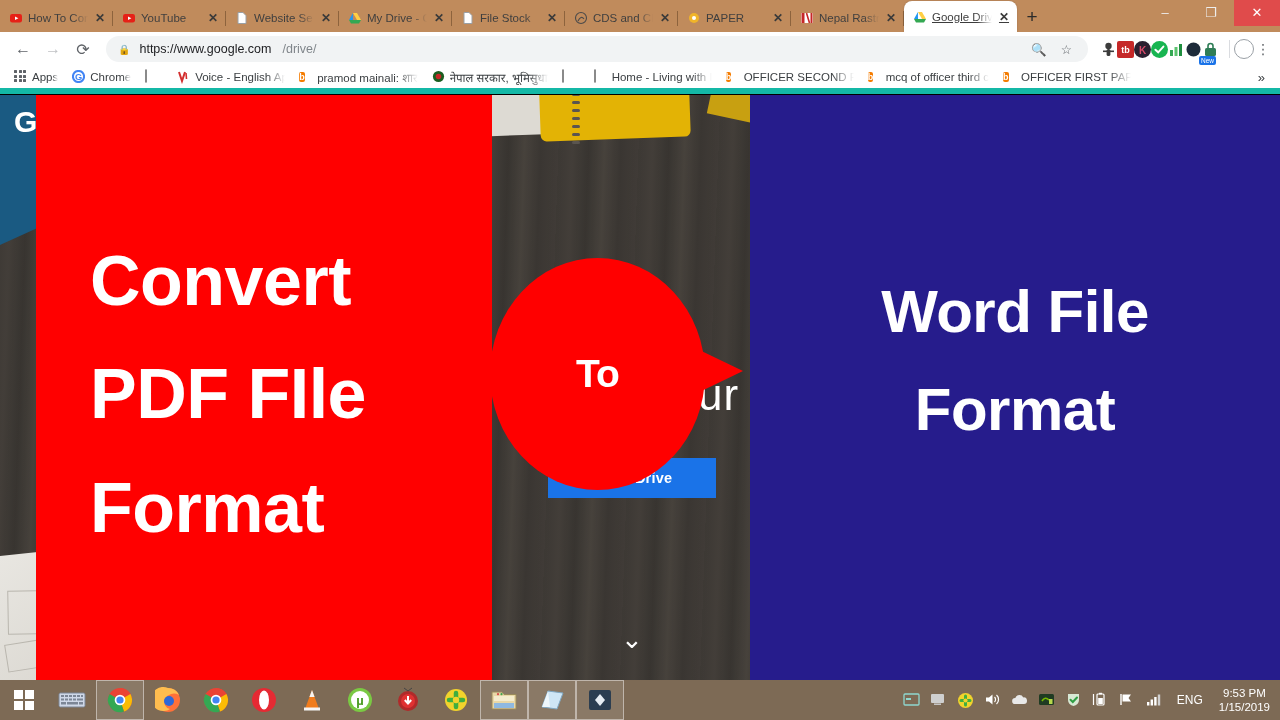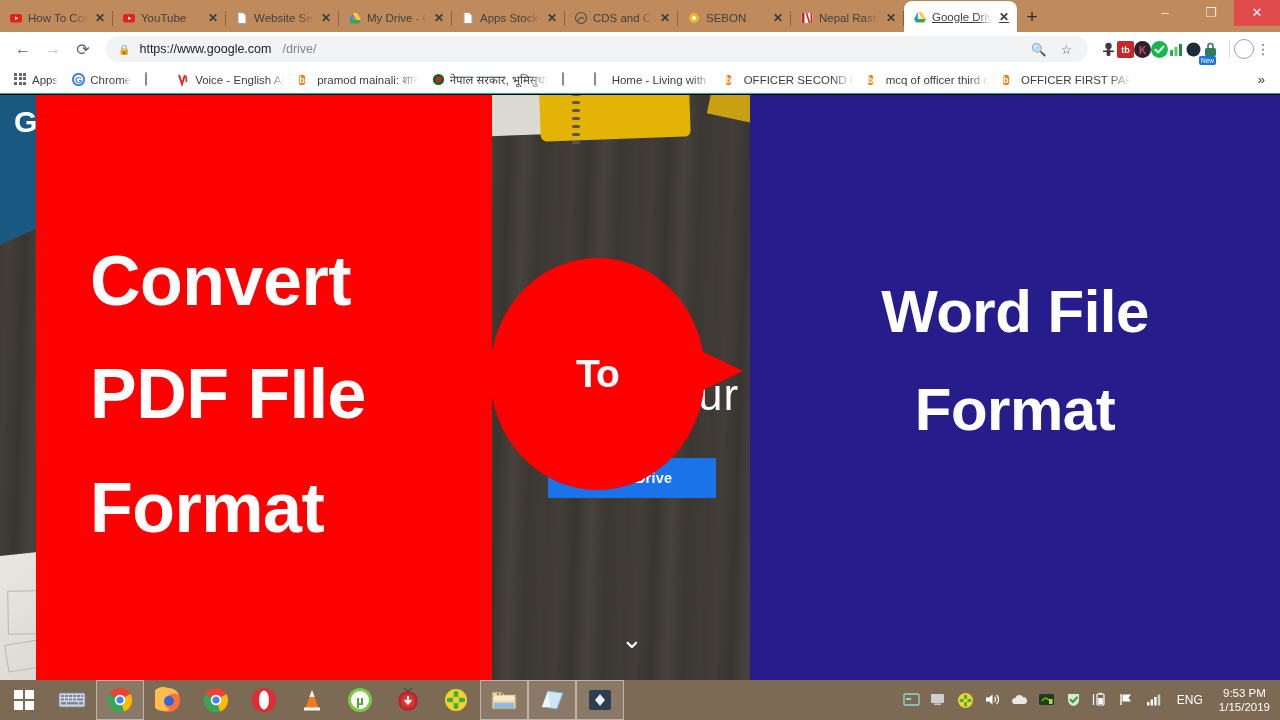--- a/index.html
+++ b/index.html
@@ -80,21 +80,21 @@
     background:#1a73e8; color:#fff; font-size:6.5px; padding:0 2px;
     border-radius:2px; line-height:9px;
   }
   .divider-v { width:1px; height:18px; background:#dadce0; margin:0 4px; }
   .avatar-btn { width:20px; height:20px; border-radius:50%; border:1.6px solid #9aa0a6; }
   .kebab { width:18px; text-align:center; color:#5f6368; font-size:14px; line-height:10px; letter-spacing:0; }
 
   .bookmarks {
     position:absolute; left:0; top:66px; width:1280px; height:28px;
     background:#fff; display:flex; align-items:center; padding:0 7px; gap:0;
-    border-bottom:1px solid #14b8a6;
+    border-bottom:6px solid #14b8a6;
   }
   .bm { display:flex; align-items:center; gap:5px; padding:0 7px; height:22px;
         font-size:11.5px; color:#3c4043; white-space:nowrap; max-width:122px; overflow:hidden; }
   .bm .bmlabel { overflow:hidden; text-overflow:clip; white-space:nowrap;
     -webkit-mask-image:linear-gradient(90deg,#000 80%,transparent 100%);
             mask-image:linear-gradient(90deg,#000 80%,transparent 100%); }
   .bm-ico { width:13px; height:14px; flex:0 0 13px; position:relative; }
   .doc-ico {
     width:11px; height:13px; border:1.3px solid #8a8a8a; border-radius:1px; background:#fff;
   }
@@ -319,21 +319,21 @@
         <span class="tabclose">✕</span>
         <span class="tabsep"></span>
       </div>
 
       <div class="tab">
         <span class="favicon">
           <svg width="14" height="14" viewBox="0 0 14 14">
               <path d="M3 1.5h5l3 3v8H3z" fill="#fff" stroke="#9aa0a6" stroke-width="1"></path>
             </svg>
         </span>
-        <span class="tabtitle">Apps Stock</span>
+        <span class="tabtitle">File Stock</span>
         <span class="tabclose">✕</span>
         <span class="tabsep"></span>
       </div>
 
       <div class="tab">
         <span class="favicon">
           <svg width="14" height="14" viewBox="0 0 14 14">
               <circle cx="7" cy="7" r="5.5" fill="none" stroke="#4a4a4a" stroke-width="1.1"></circle>
               <path d="M4 10 Q7 4 10 8" fill="none" stroke="#4a4a4a" stroke-width="1.1"></path>
             </svg>
@@ -343,21 +343,21 @@
         <span class="tabsep"></span>
       </div>
 
       <div class="tab">
         <span class="favicon">
           <svg width="14" height="14" viewBox="0 0 14 14">
               <circle cx="7" cy="7" r="5" fill="#f0b429"></circle>
               <circle cx="7" cy="7" r="2" fill="#fff"></circle>
             </svg>
         </span>
-        <span class="tabtitle">SEBON</span>
+        <span class="tabtitle">PAPER</span>
         <span class="tabclose">✕</span>
         <span class="tabsep"></span>
       </div>
 
       <div class="tab">
         <span class="favicon">
           <svg width="14" height="14" viewBox="0 0 14 14">
               <rect x="1" y="2" width="12" height="10" fill="#fff"></rect>
               <rect x="1.5" y="2" width="3" height="10" fill="#c62828"></rect>
               <path d="M6.5 2 L9.5 12" stroke="#c62828" stroke-width="1.6" fill="none"></path>

